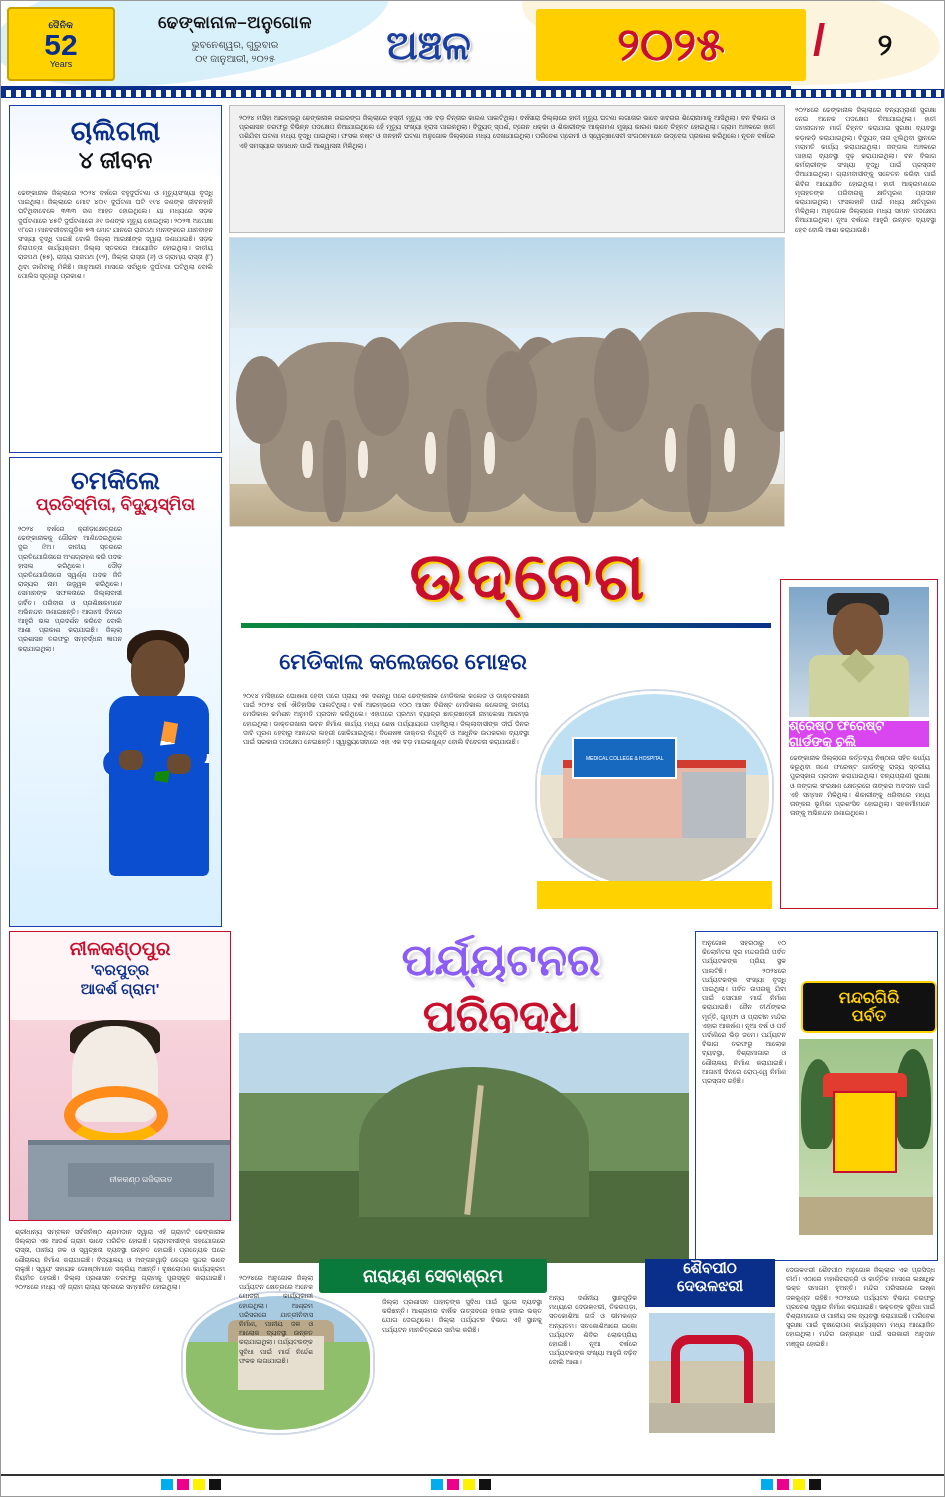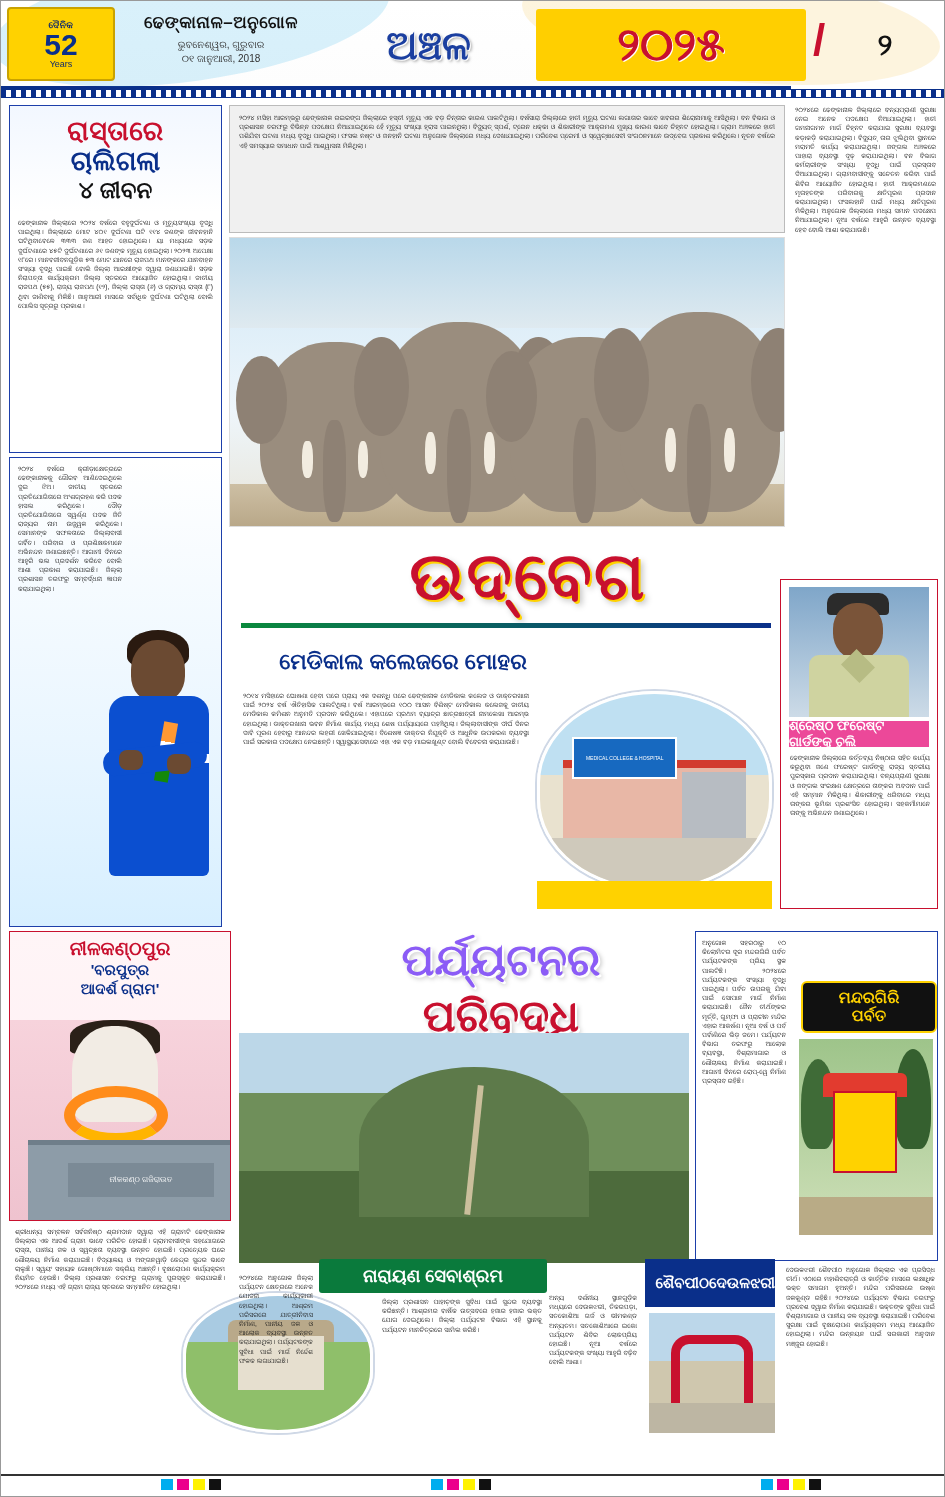--- a/index.html
+++ b/index.html
@@ -25,21 +25,21 @@
   }
   .mh-left {
     position:absolute; left:6px; top:6px; width:108px; height:74px;
     background:#ffd200; border:2px solid #c9a200; border-radius:4px;
     display:flex; flex-direction:column; align-items:center; justify-content:center;
   }
   .mh-left .badge-top { font-size:9px; color:#102a6b; font-weight:bold; letter-spacing:.5px;}
   .mh-left .badge-num { font-size:30px; font-weight:bold; color:#0a2f8a; line-height:28px;}
   .mh-left .badge-sub { font-size:9px; color:#102a6b;}
   .mh-edition {
-    position:absolute; left:120px; top:12px; width:200px; text-align:center;
+    position:absolute; left:134px; top:12px; width:200px; text-align:center;
   }
   .mh-edition .ed-name { font-size:17px; font-weight:bold; color:#111; letter-spacing:.5px;}
   .mh-edition .ed-place { font-size:10px; color:#333; margin-top:6px;}
   .mh-edition .ed-date { font-size:10px; color:#333; margin-top:2px;}
   .mh-logo {
     position:absolute; left:325px; top:6px; width:205px; height:76px;
     display:flex; align-items:center; justify-content:center;
   }
   .mh-logo .logo-text {
     font-size:40px; font-weight:bold; color:#1b3fa0;
@@ -239,21 +239,21 @@
   .guardPhoto {
     position:absolute; left:788px; top:586px; width:140px; height:130px;
     background:linear-gradient(#7fa6c9,#cddbe7); overflow:hidden;
   }
   .guardPhoto .face { position:absolute; left:44px; top:16px; width:50px; height:56px; background:#7a5439; border-radius:46%;}
   .guardPhoto .cap { position:absolute; left:38px; top:6px; width:62px; height:22px; background:#2b2b2b; border-radius:10px 10px 4px 4px;}
   .guardPhoto .shirt { position:absolute; left:20px; top:68px; width:100px; height:62px; background:#cfd3a0; border-radius:10px 10px 0 0;}
   .guardPhoto .collar { position:absolute; left:56px; top:68px; width:26px; height:22px; background:#b7bc84; transform:rotate(45deg);}
   .guardCap {
     position:absolute; left:788px; top:720px; width:140px; height:26px;
-    background:#ec4899; color:#fff; font-size:13px; font-weight:bold;
+    background:#d946ef; color:#fff; font-size:13px; font-weight:bold;
     display:flex; align-items:center; justify-content:center;
   }
   .guardText {
     position:absolute; left:786px; top:752px; width:146px; height:148px; padding:0 3px;
   }
 
   
   .boxC {
     position:absolute; left:8px; top:930px; width:222px; height:290px;
     border:1px solid #c8102e; background:linear-gradient(#fff5f7,#ffeef2);
@@ -328,21 +328,21 @@
   .gazeboPhoto .gazroof{ position:absolute; left:42px; top:24px; width:106px; height:22px; background:#b9a徒; background:#b9a98a; border-radius:8px 8px 0 0;}
   .narayanText {
     position:absolute; left:378px; top:1296px; width:166px; height:170px; padding:0 3px;
   }
   .bottomTextA { position:absolute; left:238px; top:1272px; width:74px; height:195px;}
   .bottomTextB { position:absolute; left:548px; top:1292px; width:88px; height:178px;}
 
   .shaivaHead {
     position:absolute; left:644px; top:1258px; width:130px; height:48px;
     background:#0a2f8a; color:#fff; font-size:15px; font-weight:bold;
-    display:flex; flex-direction:row; align-items:center; justify-content:flex-end; line-height:18px;
+    display:flex; flex-direction:column; align-items:center; justify-content:flex-start; line-height:18px;
   }
   .shaivaPhoto {
     position:absolute; left:648px; top:1312px; width:126px; height:120px;
     background:linear-gradient(#bcd7ea 0 40%,#cfc7ae 40% 100%); overflow:hidden;
   }
   .shaivaPhoto .arch{ position:absolute; left:22px; top:22px; width:82px; height:70px; border:9px solid #c8102e; border-bottom:none; border-radius:18px 18px 0 0; background:transparent;}
   .shaivaPhoto .roadS{ position:absolute; left:0; bottom:0; width:100%; height:30px; background:#bdb6a3;}
   .rightBottomText {
     position:absolute; left:782px; top:1264px; width:155px; height:205px; padding:0 3px;
   }
@@ -368,45 +368,48 @@
 
     <div class="mh-left">
       <div class="badge-top">ଦୈନିକ</div>
       <div class="badge-num">52</div>
       <div class="badge-sub">Years</div>
     </div>
 
     <div class="mh-edition">
       <div class="ed-name">ଢେଙ୍କାନାଳ–ଅନୁଗୋଳ</div>
       <div class="ed-place">ଭୁବନେଶ୍ୱର, ଗୁରୁବାର</div>
-      <div class="ed-date">୦୧ ଜାନୁଆରୀ, 2018</div>
+      <div class="ed-date">୦୧ ଜାନୁଆରୀ, ୨୦୨୫</div>
     </div>
 
     <div class="mh-logo">
       <div class="logo-text">ଅଞ୍ଚଳ</div>
     </div>
 
     <div class="mh-year">
       <div class="yr">୨୦୨୫</div>
     </div>
     <div class="mh-slash">/</div>
     <div class="mh-pageno">୨</div>
   </div>
   <div class="rule-strip"></div>
 
   <div class="boxA">
     <div class="hdr">
-      <div class="l1">ରାସ୍ତାରେ</div>
       <div class="l2">ଚାଲିଗଲା</div>
       <div class="l3">୪ ଜୀବନ</div>
     </div>
     <div class="body col-text">ଢେଙ୍କାନାଳ ଜିଲ୍ଲାରେ ୨୦୨୪ ବର୍ଷରେ ବହୁଦୁର୍ଘଟଣା ଓ ମୃତ୍ୟୁସଂଖ୍ୟା ବୃଦ୍ଧି ପାଇଥିଲା। ଜିଲ୍ଲାରେ ମୋଟ ୪୦୧ ଦୁର୍ଘଟଣା ଘଟି ୧୧୪ ଜଣଙ୍କ ଜୀବନହାନି ଘଟିଥିବାବେଳେ ୩୩୩ ଜଣ ଆହତ ହୋଇଥିଲେ। ୟା ମଧ୍ୟରେ ସଡ଼କ ଦୁର୍ଘଟଣାରେ ୪୫ଟି ଦୁର୍ଘଟଣାରେ ୬୧ ଜଣଙ୍କ ମୃତ୍ୟୁ ହୋଇଥିଲା। ୨୦୨୩ ଅପେକ୍ଷା ୧୮ରେ। ମାନବଜୀବନଗୁଡ଼ିକ ୫୩ ମୋଟ ଯାନରେ ରାଜପଥ ମାନଙ୍କରେ ଯାନବାହନ ସଂଖ୍ୟା ବୃଦ୍ଧି ପାଇଛି ବୋଲି ଜିଲ୍ଲା ଆରକ୍ଷୀଙ୍କ ଦ୍ୱାରା ଜଣାଯାଇଛି। ସଡ଼କ ନିରାପତ୍ତା କାର୍ଯ୍ୟକ୍ରମ ଜିଲ୍ଲା ସ୍ତରରେ ଆୟୋଜିତ ହୋଇଥିଲା। ଜାତୀୟ ରାଜପଥ (୫୫), ରାଜ୍ୟ ରାଜପଥ (୧୨), ଜିଲ୍ଲା ରାସ୍ତା (୬) ଓ ଗ୍ରାମ୍ୟ ରାସ୍ତା (୮) ଥିବା ଜାଣିବାକୁ ମିଳିଛି। ଜାନୁଆରୀ ମାସରେ ସର୍ବାଧିକ ଦୁର୍ଘଟଣା ଘଟିଥିଲା ବୋଲି ପୋଲିସ ସୂତ୍ରରୁ ପ୍ରକାଶ।</div>
   </div>
 
   <div class="boxB">
+    <div class="hdr">
+      <div class="l1">ଚମକିଲେ</div>
+      <div class="l2">ପ୍ରତିସ୍ମିତା, ବିଦ୍ୟୁସ୍ମିତା</div>
+    </div>
     <div class="body col-text">୨୦୨୪ ବର୍ଷରେ କ୍ରୀଡ଼ାକ୍ଷେତ୍ରରେ ଢେଙ୍କାନାଳକୁ ଗୌରବ ଆଣିଦେଇଥିଲେ ଦୁଇ ଝିଅ। ଜାତୀୟ ସ୍ତରରେ ପ୍ରତିଯୋଗିତାରେ ଅଂଶଗ୍ରହଣ କରି ପଦକ ହାସଲ କରିଥିଲେ। ଦୌଡ଼ ପ୍ରତିଯୋଗିତାରେ ସ୍ୱର୍ଣ୍ଣ ପଦକ ଜିତି ରାଜ୍ୟର ନାମ ଉଜ୍ଜ୍ୱଳ କରିଥିଲେ। ସେମାନଙ୍କ ସଫଳତାରେ ଜିଲ୍ଲାବାସୀ ଗର୍ବିତ। ପରିବାର ଓ ପ୍ରଶିକ୍ଷକମାନେ ଅଭିନନ୍ଦନ ଜଣାଇଛନ୍ତି। ଆଗାମୀ ଦିନରେ ଆହୁରି ଭଲ ପ୍ରଦର୍ଶନ କରିବେ ବୋଲି ଆଶା ପ୍ରକାଶ କରାଯାଇଛି। ଜିଲ୍ଲା ପ୍ରଶାସନ ତରଫରୁ ସମ୍ବର୍ଦ୍ଧନା ଜ୍ଞାପନ କରାଯାଇଥିଲା।</div>
     <div class="athlete">
       <div class="hair"></div>
       <div class="head"></div>
       <div class="body-suit"></div>
       <div class="tricolor"></div>
       <div class="stripe"></div>
       <div class="arm-l"></div>
       <div class="hand"></div>
       <div class="hand2"></div>

